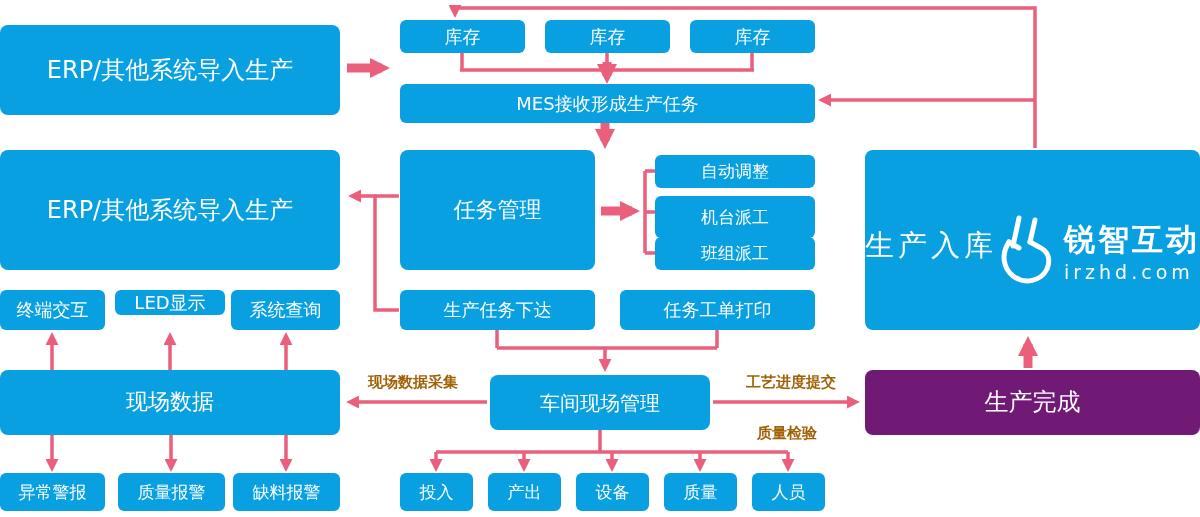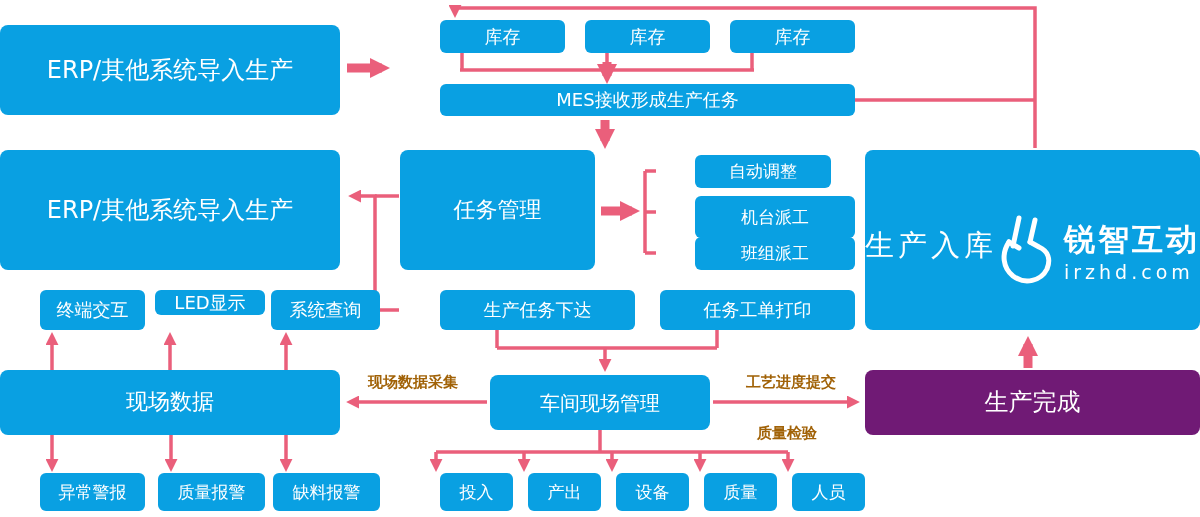--- a/index.html
+++ b/index.html
@@ -4,32 +4,32 @@
 <style>
   * { margin:0; padding:0; box-sizing:border-box; }
   body { background:#ffffff; font-family:"DejaVu Sans","Liberation Sans",sans-serif; }
   .stage { position:relative; width:1200px; height:517px; background:#ffffff; overflow:hidden; }
   svg.arrows { position:absolute; left:0; top:0; width:1200px; height:517px; }
   .node {
     position:absolute; background:#09a0e2; color:#ffffff;
     display:flex; align-items:center; justify-content:center;
     border-radius:8px; text-align:center; line-height:1.2;
   }
-  .node.sm { border-radius:6px;margin-left:40px; }
+  .node.sm { border-radius:6px; }
   .node.pink { background:#701a75; }
   .flow-label { position:absolute; color:#a16207; font-weight:bold; font-size:15px; text-align:center; }
 
   #erp-top{left:0;top:25px;width:340px;height:90px;font-size:24px}
   #erp-mid{left:0;top:150px;width:340px;height:120px;font-size:24px}
   #inv1{left:400px;top:20px;width:125px;height:33px;font-size:18px}
   #inv2{left:545px;top:20px;width:125px;height:33px;font-size:18px}
   #inv3{left:690px;top:20px;width:125px;height:33px;font-size:18px}
-  #mes{left:400px;top:84px;width:415px;height:32px;font-size:18px}
+  #mes{left:400px;top:84px;width:415px;height:39px;font-size:18px}
   #task{left:400px;top:150px;width:195px;height:120px;font-size:22px}
-  #adj{left:655px;top:155px;width:136px;height:33px;font-size:17px}
+  #adj{left:655px;top:155px;width:160px;height:33px;font-size:17px}
   #mdis{left:655px;top:196px;width:160px;height:42px;font-size:17px}
   #tdis{left:655px;top:237px;width:160px;height:33px;font-size:17px}
   #wh{left:865px;top:150px;width:335px;height:180px;flex-direction:row;justify-content:flex-start;padding-top:24px}
   #term{left:0;top:290px;width:105px;height:40px;font-size:18px}
   #led{left:115px;top:290px;width:110px;height:25px;font-size:18px}
   #sq{left:231px;top:290px;width:109px;height:40px;font-size:18px}
   #issue{left:400px;top:290px;width:195px;height:40px;font-size:18px}
   #print{left:620px;top:290px;width:195px;height:40px;font-size:18px}
   #fdata{left:0;top:370px;width:340px;height:65px;font-size:22px}
   #wsm{left:490px;top:375px;width:220px;height:55px;font-size:20px}

